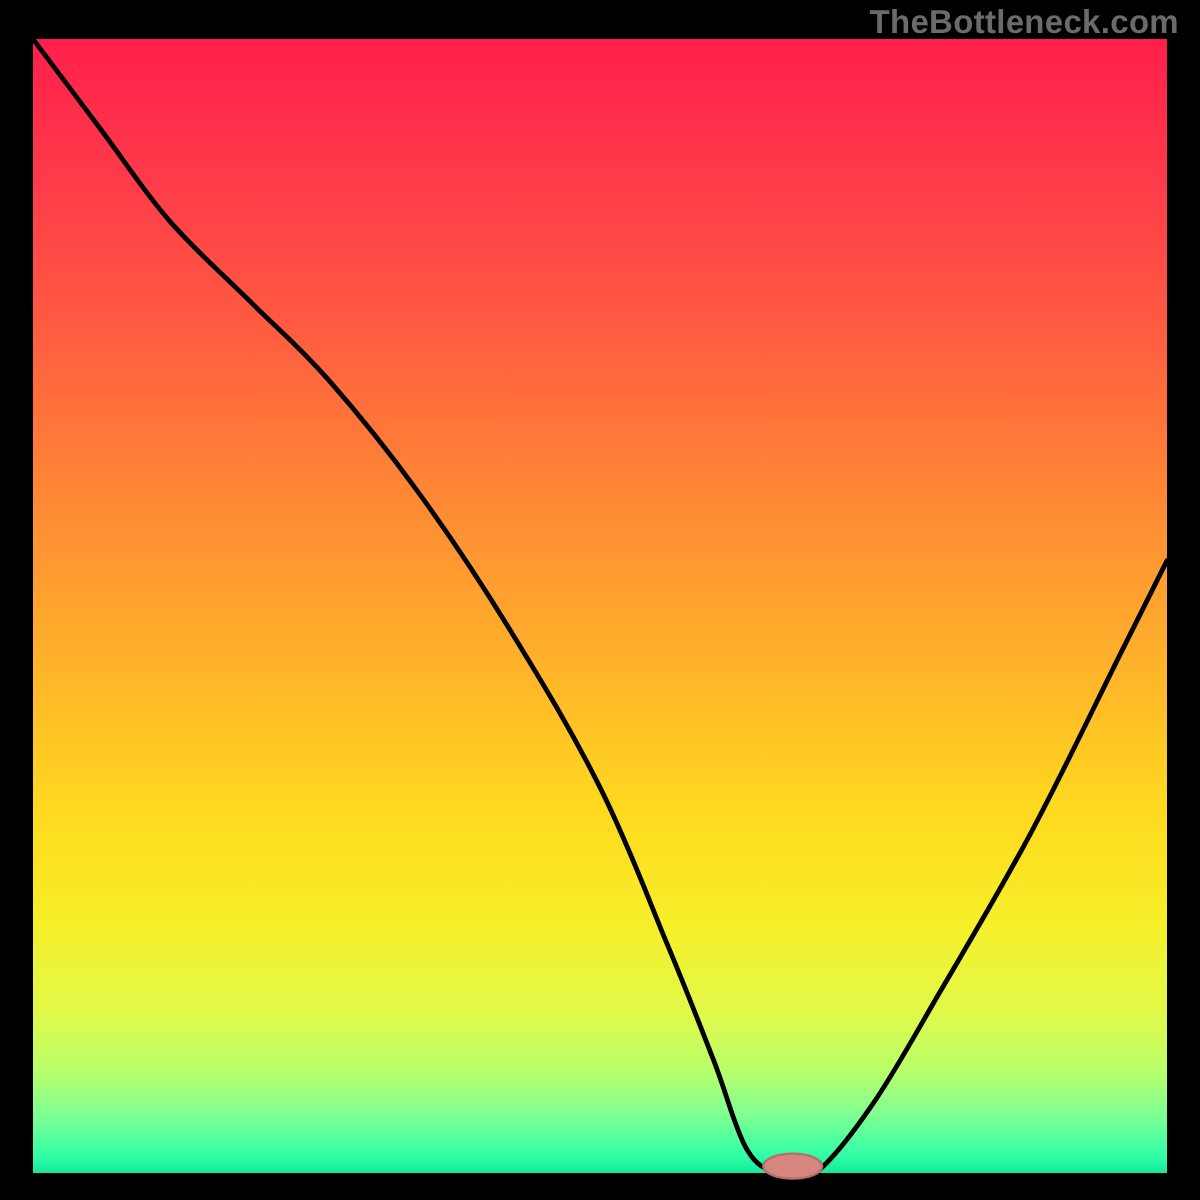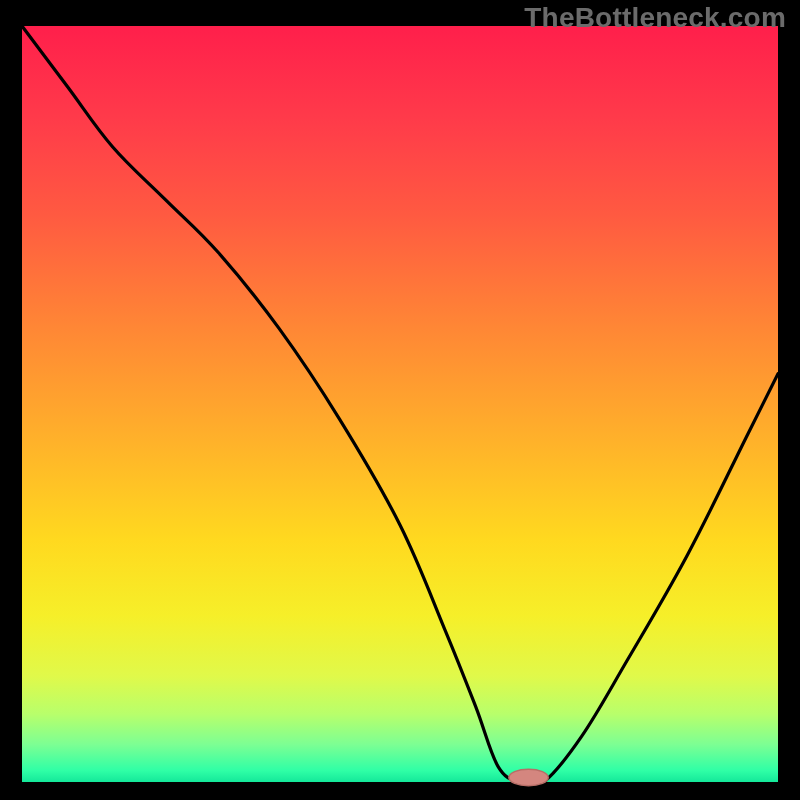--- a/index.html
+++ b/index.html
@@ -15,21 +15,21 @@
     position: relative;
     width: 800px;
     height: 800px;
     background: #000;
   }
   .watermark {
     position: absolute;
     top: 2px;
     right: 14px;
     color: #6b6b6b;
-    font-size: 28px;
+    font-size: 22px;
     font-weight: 600;
     letter-spacing: 0.2px;
     z-index: 10;
   }
   svg.chart {
     position: absolute;
     left: 0;
     top: 0;
     width: 800px;
     height: 800px;

